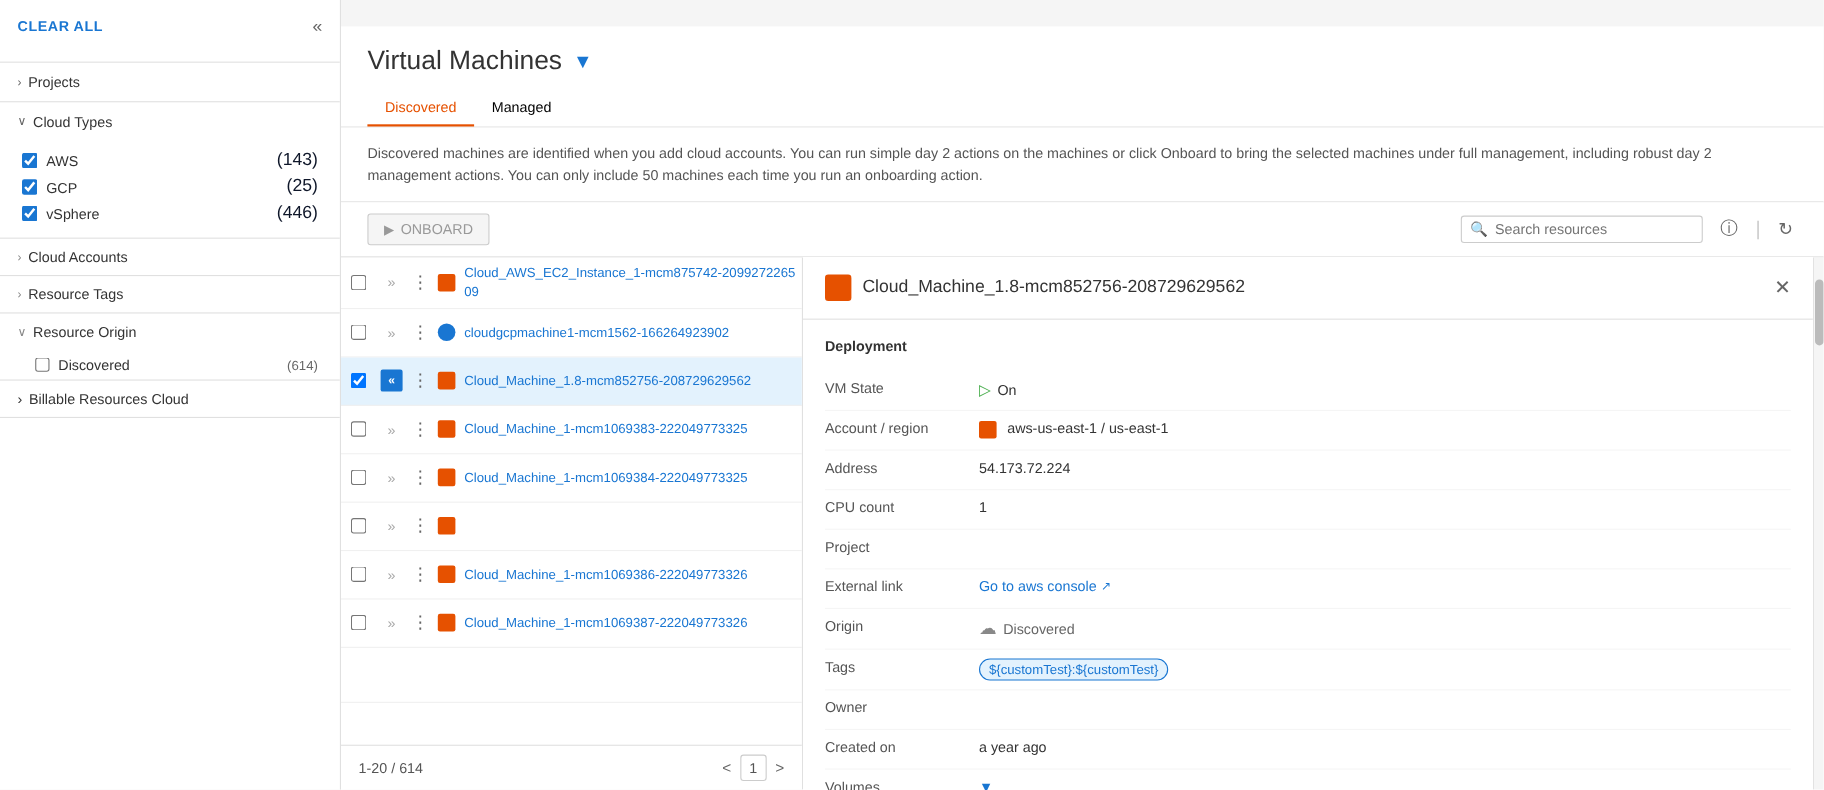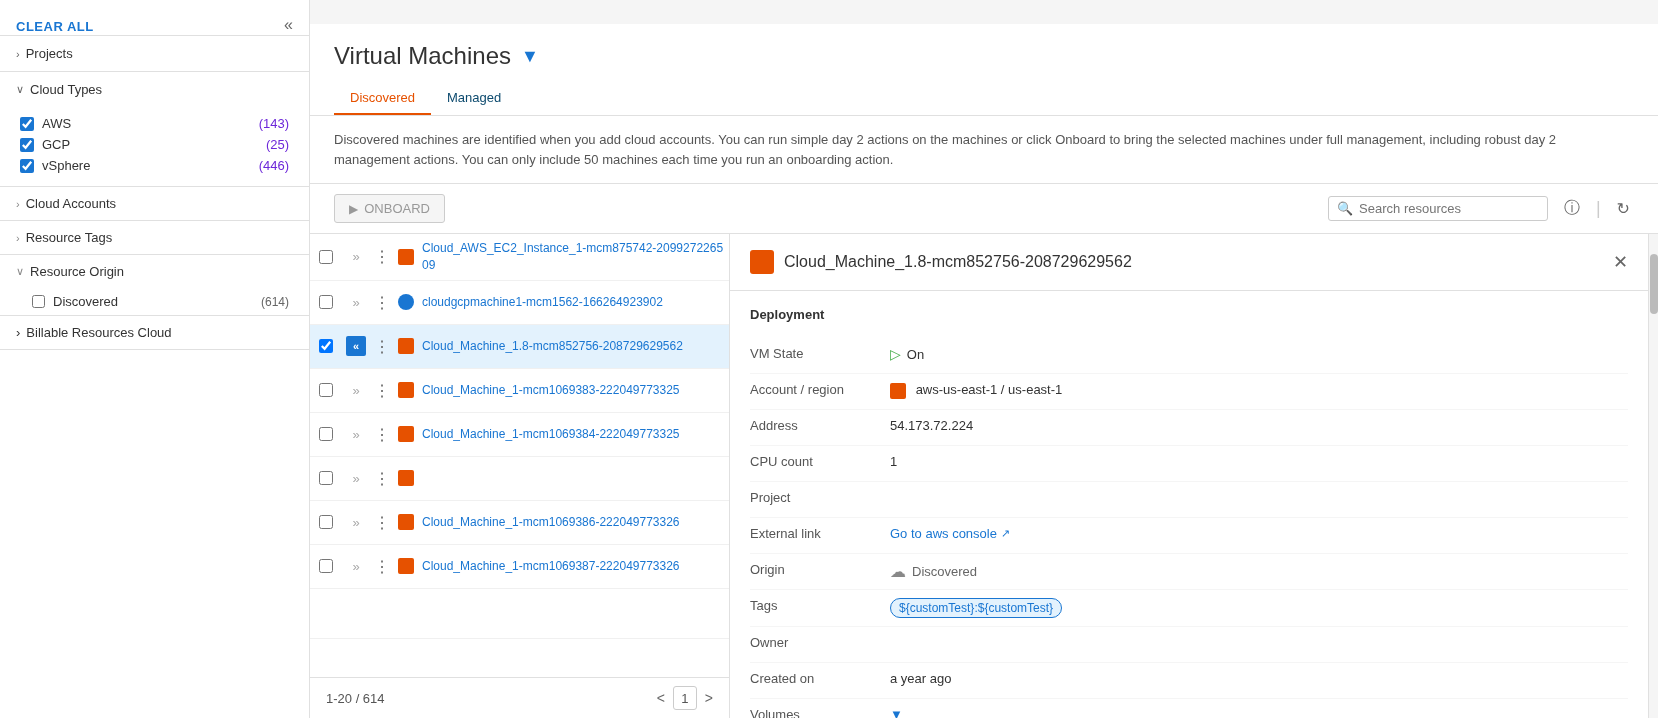--- a/index.html
+++ b/index.html
@@ -1,44 +1,44 @@
 <!DOCTYPE html>
 <html><head>
   <meta charset="utf-8">
   <style>
     * { box-sizing: border-box; margin: 0; padding: 0; }
     body { font-family: -apple-system, BlinkMacSystemFont, 'Segoe UI', Arial, sans-serif; font-size: 13px; color: #333; background: #f5f5f5; display: flex; height: 718px; overflow: hidden; }
 
     
     .sidebar { width: 310px; min-width: 310px; background: #fff; border-right: 1px solid #e0e0e0; display: flex; flex-direction: column; overflow-y: auto; }
-    .sidebar-header { padding: 16px 16px 1px; display: flex; align-items: flex-end; justify-content: space-between; border-bottom: 1px solid #e0e0e0; }
+    .sidebar-header { padding: 16px 16px 22px; display: flex; align-items: flex-start; justify-content: space-between; border-bottom: 1px solid #e0e0e0; }
     .clear-all { color: #1976d2; font-size: 13px; font-weight: 600; cursor: pointer; letter-spacing: 0.5px; }
     .collapse-btn { background: none; border: none; cursor: pointer; color: #666; font-size: 16px; }
     .sidebar-section { border-bottom: 1px solid #e0e0e0; }
     .sidebar-section-header { display: flex; align-items: center; padding: 10px 16px; cursor: pointer; font-size: 13px; font-weight: 500; color: #333; gap: 6px; }
     .sidebar-section-header .chevron { font-size: 11px; color: #666; }
     .sidebar-subsection { padding: 6px 16px 10px; }
     .checkbox-row { display: flex; align-items: center; padding: 3px 4px; gap: 8px; font-size: 13px; }
     .checkbox-row input[type="checkbox"] { accent-color: #1976d2; width: 14px; height: 14px; }
     .checkbox-label { flex: 1; color: #333; }
-    .checkbox-count { color: #6d28d9; font-size: 13px; }
+    .checkbox-count { color: #0f172a; font-size: 16px; }
     .filter-group-header { display: flex; align-items: center; padding: 9px 16px; cursor: pointer; font-size: 13px; color: #333; gap: 6px; }
     .filter-group-header .chevron-right { color: #888; font-size: 11px; }
     .discovered-row { display: flex; align-items: center; padding: 6px 20px 6px 32px; gap: 8px; }
     .discovered-count { color: #666; font-size: 12px; margin-left: auto; }
     .billable-row { display: flex; align-items: center; padding: 9px 16px; gap: 6px; font-size: 13px; color: #333; cursor: pointer; }
 
     
     .main { flex: 1; display: flex; flex-direction: column; overflow: hidden; background: #fff; margin-top: 24px; }
     .main-header { padding: 18px 24px 0; border-bottom: 1px solid #e0e0e0; }
     .page-title-row { display: flex; align-items: center; gap: 10px; margin-bottom: 12px; }
     .page-title { font-size: 24px; font-weight: 400; color: #333; }
     .filter-icon { color: #1976d2; font-size: 18px; }
     .tabs { display: flex; gap: 0; }
-    .tab { padding: 8px 16px; font-size: 13px; cursor: pointer; color: #0c4a6e; border-bottom: 2px solid transparent; }
+    .tab { padding: 8px 16px; font-size: 13px; cursor: pointer; color: #000000; border-bottom: 2px solid transparent; }
     .tab.active { color: #e65100; border-bottom: 2px solid #e65100; font-weight: 500; }
     .description { padding: 14px 24px; font-size: 13px; color: #555; line-height: 1.5; border-bottom: 1px solid #e0e0e0; background: #fff; }
 
     
     .toolbar { display: flex; align-items: center; padding: 10px 24px; gap: 12px; border-bottom: 1px solid #e0e0e0; background: #fff; }
     .onboard-btn { display: flex; align-items: center; gap: 6px; padding: 6px 14px; border: 1px solid #ccc; border-radius: 3px; background: #f5f5f5; color: #999; font-size: 13px; cursor: not-allowed; }
     .toolbar-spacer { flex: 1; }
     .search-box { display: flex; align-items: center; border: 1px solid #ccc; border-radius: 3px; padding: 4px 8px; gap: 6px; background: #fff; width: 220px; }
     .search-box input { border: none; outline: none; font-size: 13px; color: #999; width: 100%; background: transparent; }
     .toolbar-icon-btn { background: none; border: none; cursor: pointer; color: #666; font-size: 16px; padding: 4px; }

